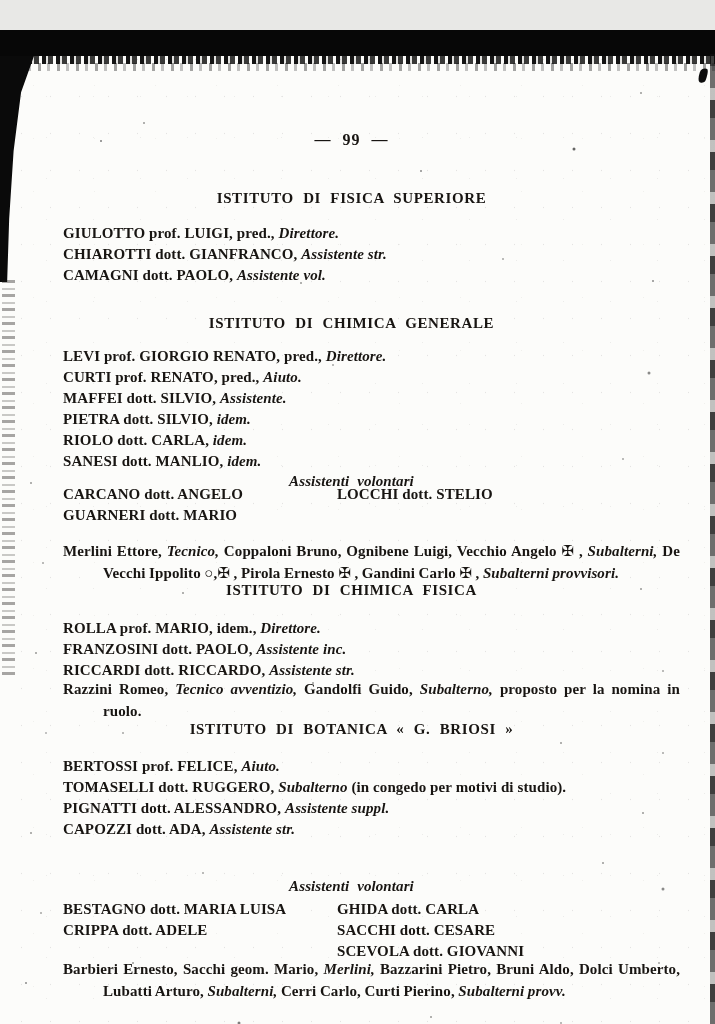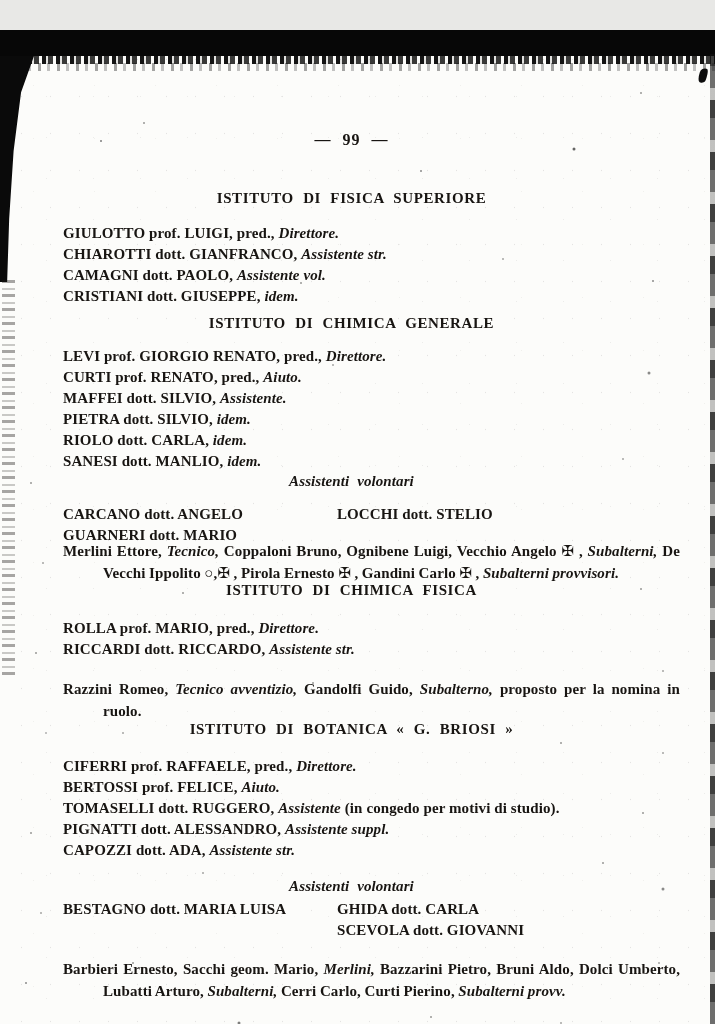--- a/index.html
+++ b/index.html
@@ -63,21 +63,21 @@
   .pagenum{text-align:center;font-size:16px;word-spacing:6px;letter-spacing:1px;}
   .heading{text-align:center;letter-spacing:.6px;word-spacing:5px;}
   .memberlist{line-height:21px;}
   .it{font-style:italic;}
   .voltitle{text-align:center;font-style:italic;word-spacing:4px;}
   .vrow{position:relative;height:21px;line-height:21px;}
   .vleft{position:absolute;left:0;white-space:nowrap;}
   .vright{position:absolute;left:274px;white-space:nowrap;}
   .note{text-align:justify;line-height:21.5px;padding-left:40px;text-indent:-40px;word-spacing:-.3px;}
   .b-pn{top:101px;}  .b-h1{top:160px;} .b-l1{top:193px;}
-  .b-h2{top:285px;}  .b-l2{top:316px;} .b-vt1{top:443px;} .b-v1{top:474px;}
+  .b-h2{top:285px;}  .b-l2{top:316px;} .b-vt1{top:443px;} .b-v1{top:454px;}
   .b-n1{top:511px;}  .b-h3{top:552px;} .b-l3{top:588px;}  .b-n2{top:649px;}
   .b-h4{top:691px;}  .b-l4{top:726px;} .b-vt2{top:848px;} .b-v2{top:869px;}
   .b-n3{top:929px;}
 </style>
 </head>
 <body>
 
 <div class="page">
 
   <div class="edge-top"></div>
@@ -91,21 +91,20 @@
 
   <div class="content">
 
     <div class="blk b-pn pagenum">— 99 —</div>
 
     <div class="blk b-h1 heading">ISTITUTO DI FISICA SUPERIORE</div>
     <div class="blk b-l1 memberlist">
       <div class="member"><span>GIULOTTO prof. LUIGI, pred.,</span> <span class="it">Direttore.</span></div>
       <div class="member"><span>CHIAROTTI dott. GIANFRANCO,</span> <span class="it">Assistente str.</span></div>
       <div class="member"><span>CAMAGNI dott. PAOLO,</span> <span class="it">Assistente vol.</span></div>
-      <div class="member"><span>CRISTIANI dott. GIUSEPPE,</span> <span class="it">idem.</span></div>
     </div>
 
     <div class="blk b-h2 heading">ISTITUTO DI CHIMICA GENERALE</div>
     <div class="blk b-l2 memberlist">
       <div class="member"><span>LEVI prof. GIORGIO RENATO, pred.,</span> <span class="it">Direttore.</span></div>
       <div class="member"><span>CURTI prof. RENATO, pred.,</span> <span class="it">Aiuto.</span></div>
       <div class="member"><span>MAFFEI dott. SILVIO,</span> <span class="it">Assistente.</span></div>
       <div class="member"><span>PIETRA dott. SILVIO,</span> <span class="it">idem.</span></div>
       <div class="member"><span>RIOLO dott. CARLA,</span> <span class="it">idem.</span></div>
       <div class="member"><span>SANESI dott. MANLIO,</span> <span class="it">idem.</span></div>
@@ -117,38 +116,42 @@
           <span class="vright">LOCCHI dott. STELIO</span>
         </div>
       <div class="vrow">
           <span class="vleft">GUARNERI dott. MARIO</span>
         </div>
     </div>
     <div class="blk b-n1 note"><span>Merlini Ettore, </span><span class="it">Tecnico,</span><span> Coppaloni Bruno, Ognibene Luigi, Vecchio Angelo ✠ , </span><span class="it">Subalterni,</span><span> De Vecchi Ippolito ○,✠ , Pirola Ernesto ✠ , Gandini Carlo ✠ , </span><span class="it">Subalterni provvisori.</span></div>
 
     <div class="blk b-h3 heading">ISTITUTO DI CHIMICA FISICA</div>
     <div class="blk b-l3 memberlist">
-      <div class="member"><span>ROLLA prof. MARIO, pred.,</span> <span class="it">Direttore.</span></div>
+      <div class="member"><span>ROLLA prof. MARIO, idem.,</span> <span class="it">Direttore.</span></div>
+      <div class="member"><span>FRANZOSINI dott. PAOLO,</span> <span class="it">Assistente inc.</span></div>
       <div class="member"><span>RICCARDI dott. RICCARDO,</span> <span class="it">Assistente str.</span></div>
     </div>
     <div class="blk b-n2 note"><span>Razzini Romeo, </span><span class="it">Tecnico avventizio,</span><span> Gandolfi Guido, </span><span class="it">Subalterno,</span><span> proposto per la nomina in ruolo.</span></div>
 
     <div class="blk b-h4 heading">ISTITUTO DI BOTANICA « G. BRIOSI »</div>
     <div class="blk b-l4 memberlist">
-      <div class="member"><span>CIFERRI prof. RAFFAELE, pred.,</span> <span class="it">Direttore.</span></div>
       <div class="member"><span>BERTOSSI prof. FELICE,</span> <span class="it">Aiuto.</span></div>
-      <div class="member"><span>TOMASELLI dott. RUGGERO,</span> <span class="it">Assistente</span> <span>(in congedo per motivi di studio).</span></div>
+      <div class="member"><span>TOMASELLI dott. RUGGERO,</span> <span class="it">Subalterno</span> <span>(in congedo per motivi di studio).</span></div>
       <div class="member"><span>PIGNATTI dott. ALESSANDRO,</span> <span class="it">Assistente suppl.</span></div>
       <div class="member"><span>CAPOZZI dott. ADA,</span> <span class="it">Assistente str.</span></div>
     </div>
     <div class="blk b-vt2 voltitle">Assistenti volontari</div>
     <div class="blk b-v2">
       <div class="vrow">
           <span class="vleft">BESTAGNO dott. MARIA LUISA</span>
           <span class="vright">GHIDA dott. CARLA</span>
+        </div>
+      <div class="vrow">
+          <span class="vleft">CRIPPA dott. ADELE</span>
+          <span class="vright">SACCHI dott. CESARE</span>
         </div>
       <div class="vrow">
           <span class="vright">SCEVOLA dott. GIOVANNI</span>
         </div>
     </div>
     <div class="blk b-n3 note"><span>Barbieri Ernesto, Sacchi geom. Mario, </span><span class="it">Merlini,</span><span> Bazzarini Pietro, Bruni Aldo, Dolci Umberto, Lubatti Arturo, </span><span class="it">Subalterni,</span><span> Cerri Carlo, Curti Pierino, </span><span class="it">Subalterni provv.</span></div>
 
   </div>
 </div>
 

